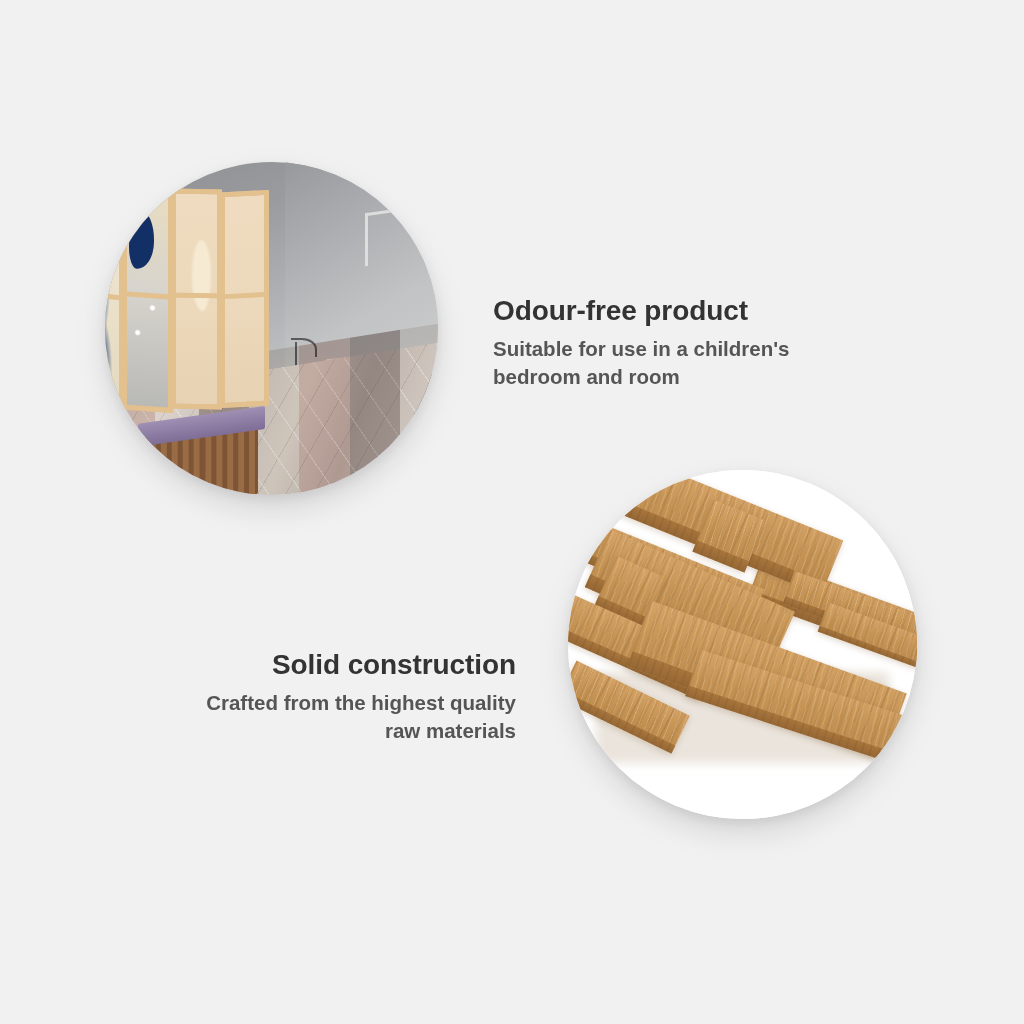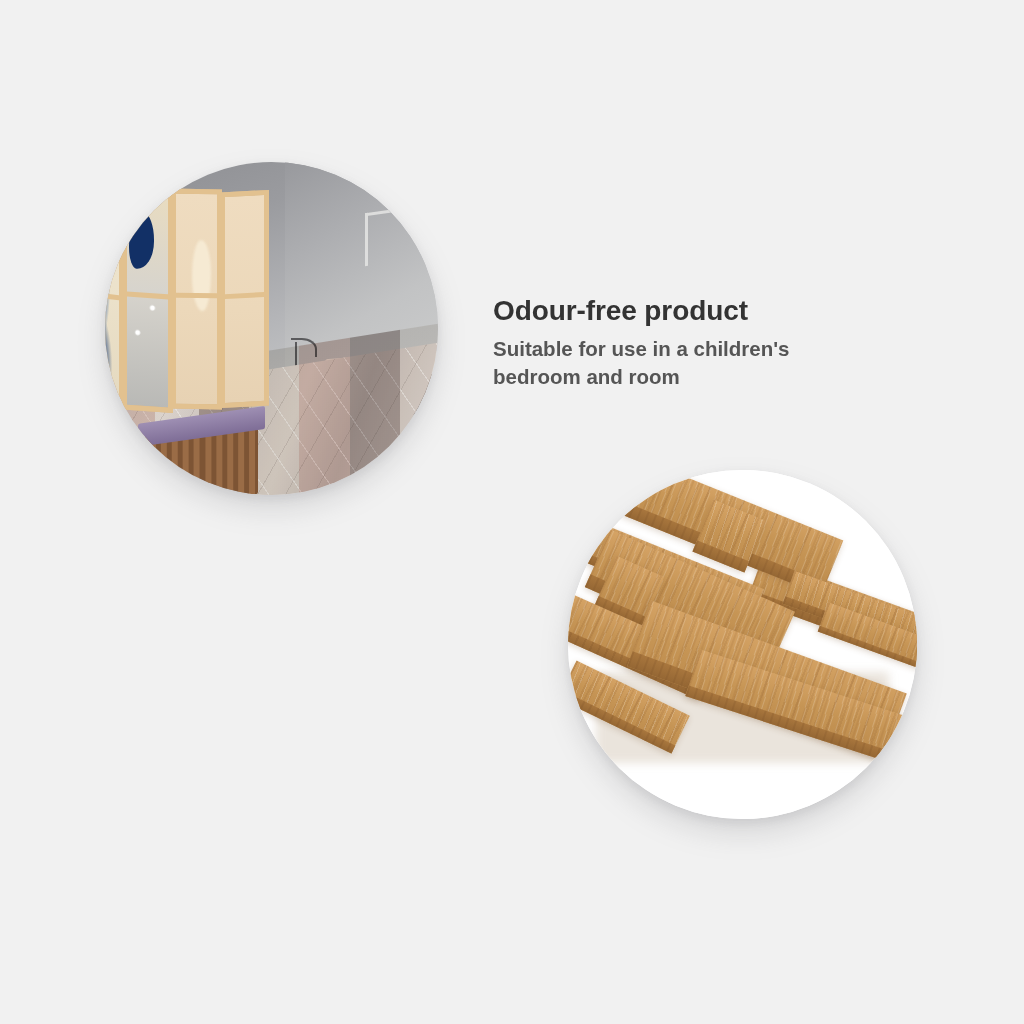--- a/index.html
+++ b/index.html
@@ -424,15 +424,18 @@
     </div>
   </div>
 
   <div class="feature-text" id="feature-text-odour">
     <p class="feature-title">Odour-free product</p>
     <p class="feature-desc">Suitable for use in a children's
 bedroom and room</p>
   </div>
 
   <div class="feature-text" id="feature-text-solid">
+    <p class="feature-title">Solid construction</p>
+    <p class="feature-desc">Crafted from the highest quality
+raw materials</p>
   </div>
 
 </div>
 
 </body></html>

